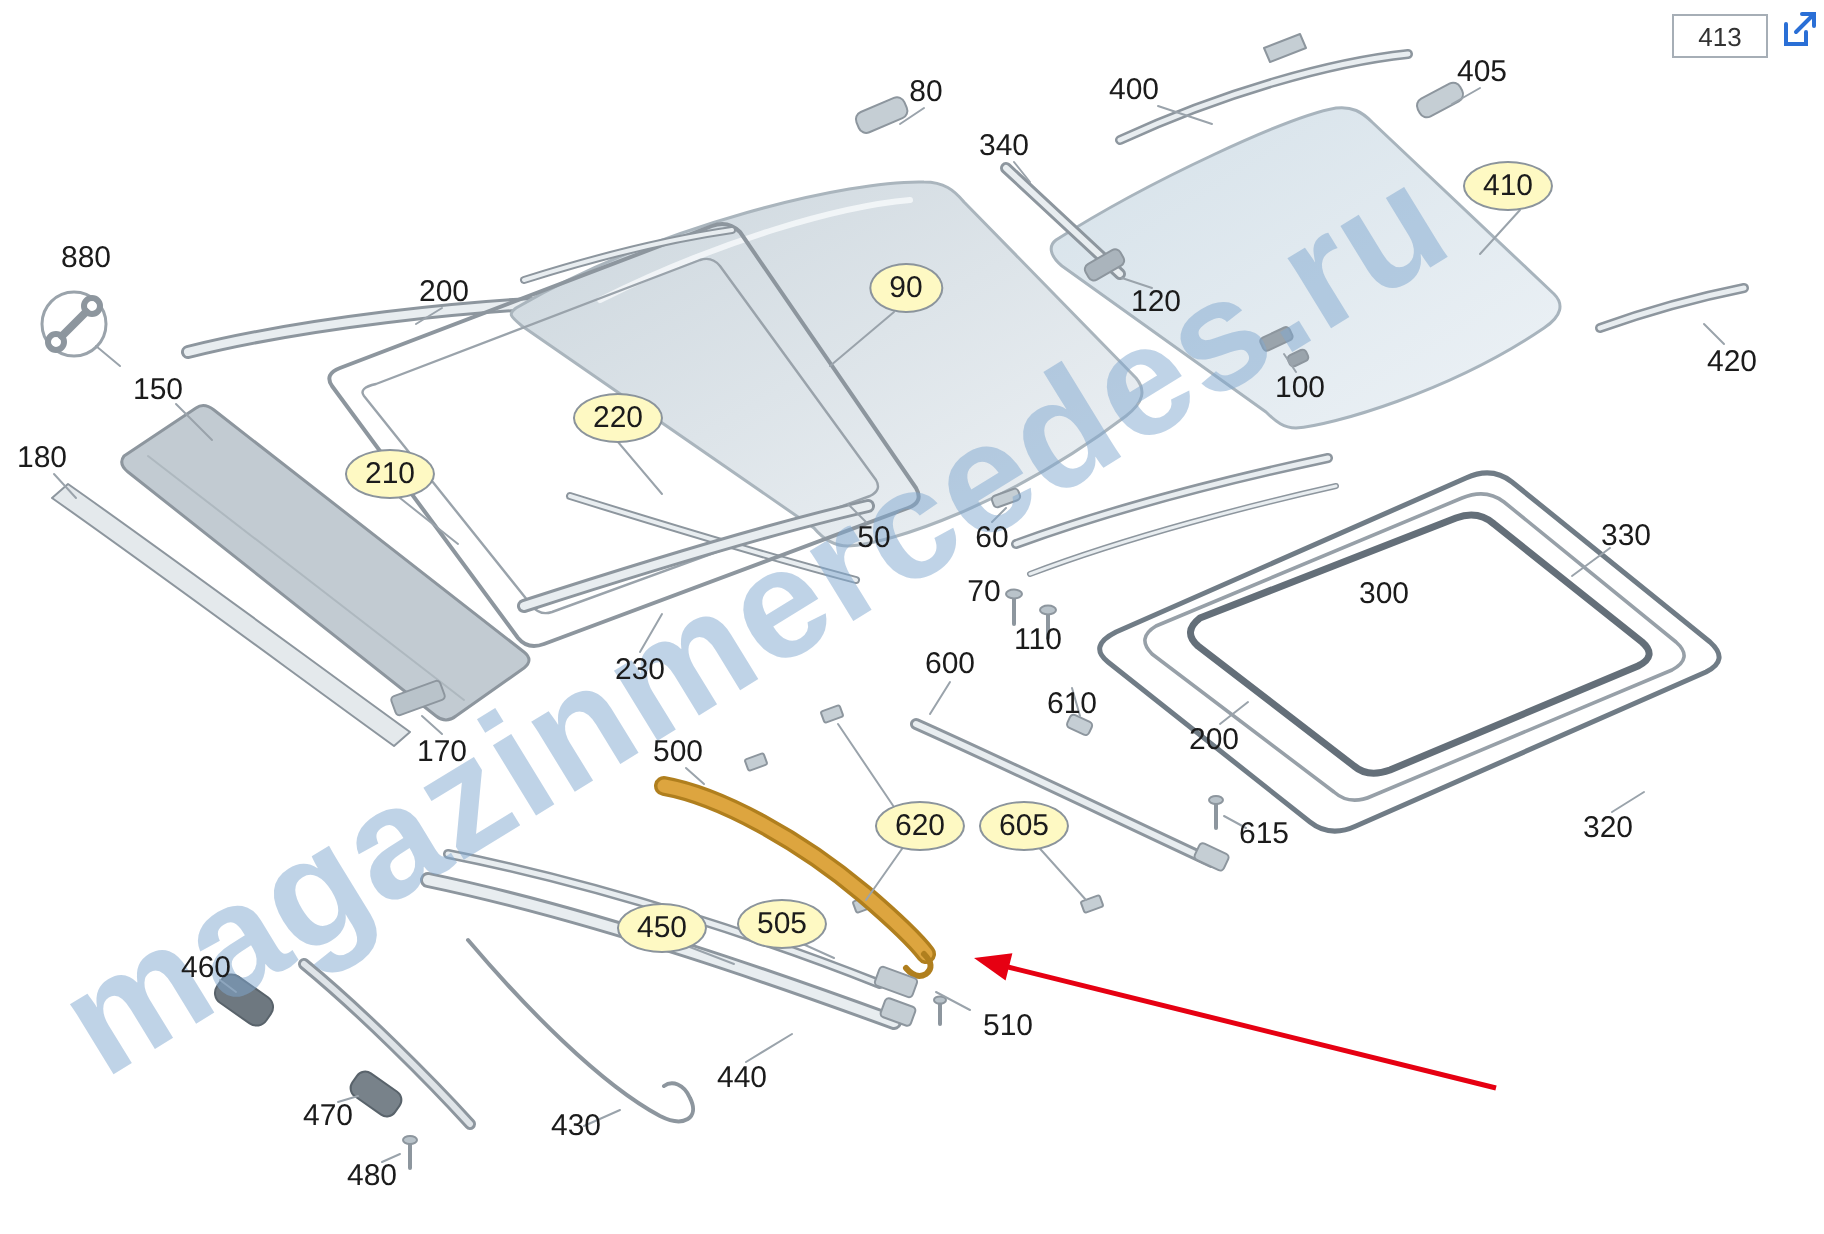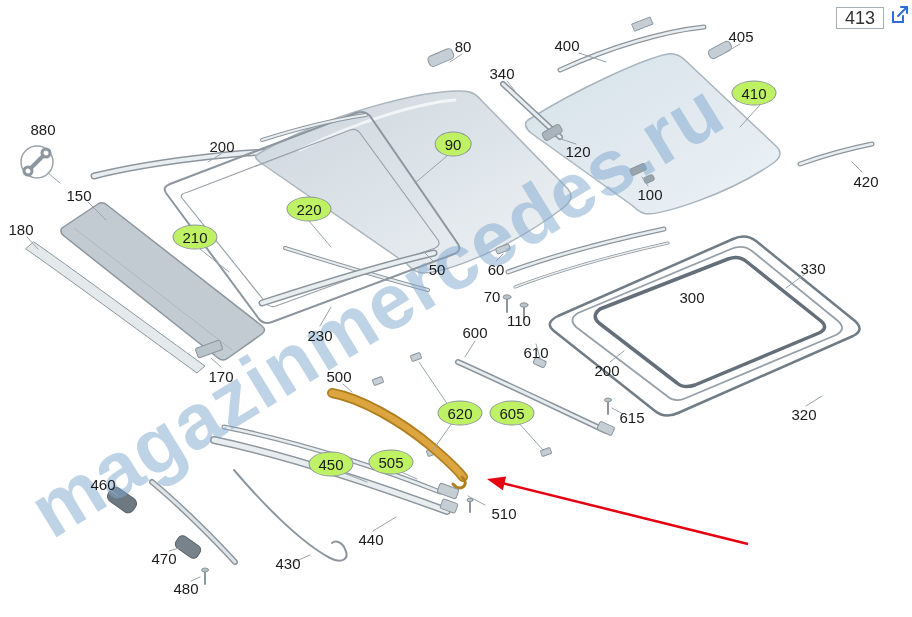--- a/index.html
+++ b/index.html
@@ -13,27 +13,27 @@
     z-index:3;font-size:78px;font-weight:700;letter-spacing:1px;
     color:rgba(128,168,208,0.50);white-space:nowrap;
     transform:rotate(-31.5deg);transform-origin:0 50%;
     pointer-events:none;user-select:none;
   }
   .lbl{
     position:absolute;transform:translate(-50%,-50%);z-index:4;
     font-size:15px;color:#1b1b1b;white-space:nowrap;line-height:1;
   }
   .lbl.circ{
-    background:#bef264;border:1px solid #8b949c;border-radius:50%;
+    background:#fef9c3;border:1px solid #8b949c;border-radius:50%;
     padding:4px 9px;
   }
   .refbox{
     position:absolute;left:836px;top:7px;width:46px;height:20px;z-index:4;
     border:1px solid #a6aeb6;display:flex;align-items:center;justify-content:center;
-    font-size:18px;color:#333;background:#fff;
+    font-size:13px;color:#333;background:#fff;
   }
   .edit-icon{position:absolute;left:889px;top:5px;z-index:4;cursor:pointer;}
   .arrow-svg{position:absolute;left:0;top:0;z-index:5;pointer-events:none;}
 </style>
 </head>
 <body>
 
 <div class="stage">
 
   <svg class="diagram-svg" width="912" height="617" viewBox="0 0 912 617">

